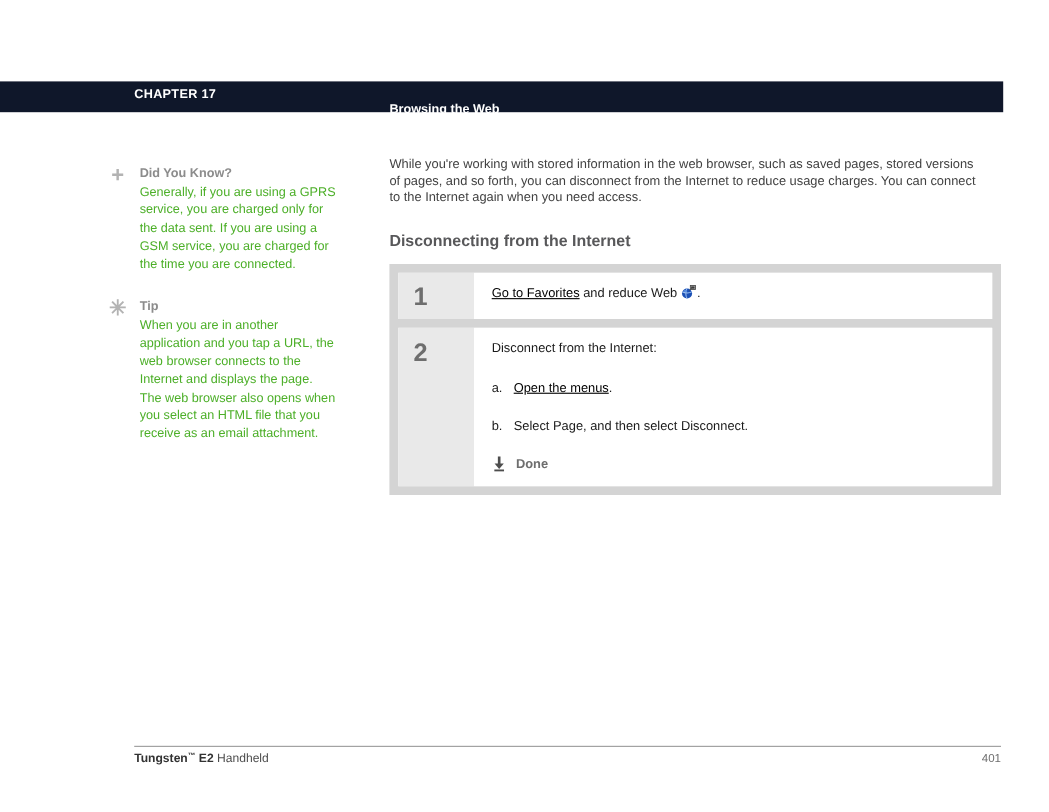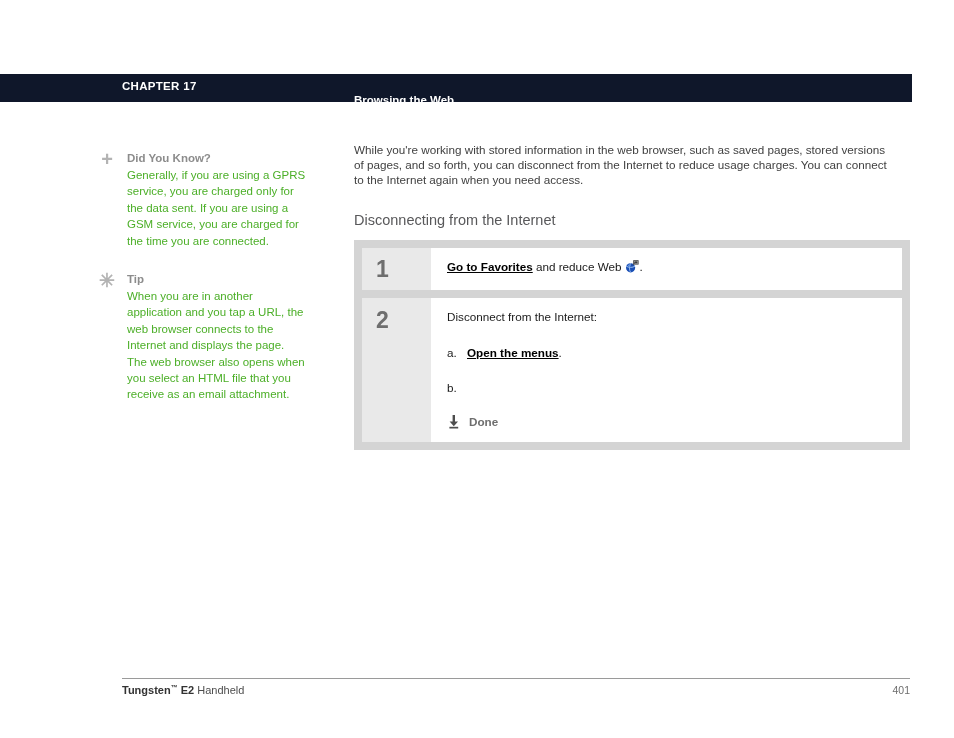--- a/index.html
+++ b/index.html
@@ -103,21 +103,21 @@
   }
   .page-intro {
     font-size: 11.7px;
     color: #414141;
     line-height: 15.2px;
     margin: 0 0 24px 0;
     width: 544px;
   }
   .section-title {
     font-size: 14.5px;
-    font-weight: normal;
+    font-weight: bold;
     color: #58585a;
     margin: 0 0 12px 0;
   }
 
   
   .steps-frame {
     background: #d4d4d4;
     padding: 8px;
     width: 556px;
     box-sizing: border-box;
@@ -146,21 +146,21 @@
     padding: 11px 14px 13px 16px;
     box-sizing: border-box;
     font-size: 11.7px;
     color: #1a1a1a;
     line-height: 15.5px;
   }
   .step-row.tall .step-num {
     padding-top: 9px;
   }
   .xref {
-    font-weight: bold;
+    font-weight: normal;
     text-decoration: underline;
     color: #000000;
   }
   .substep {
     margin-top: 20px;
     display: flex;
   }
   .substep-marker {
     flex: 0 0 20px;
     font-size: 11.7px;
@@ -278,20 +278,21 @@
       <div class="step-body">
         <div>Disconnect from the Internet:</div>
 
         <div class="substep">
           <span class="substep-marker">a.</span>
           <span class="substep-text"><span class="xref">Open the menus</span><span>.</span></span>
         </div>
 
         <div class="substep">
           <span class="substep-marker">b.</span>
+          <span class="substep-text">Select Page, and then select Disconnect.</span>
         </div>
 
         <div class="done-row">
           <span class="done-icon">
               <svg width="14" height="15" viewBox="0 0 14 15" xmlns="http://www.w3.org/2000/svg">
                 <rect x="5.6" y="1" width="2.4" height="7" fill="#4d4d4d"></rect>
                 <path d="M2.6 7.4 L11 7.4 L6.8 12.3 Z" fill="#4d4d4d"></path>
                 <rect x="2.4" y="12.8" width="8.8" height="1.7" fill="#4d4d4d"></rect>
               </svg>
             </span>

